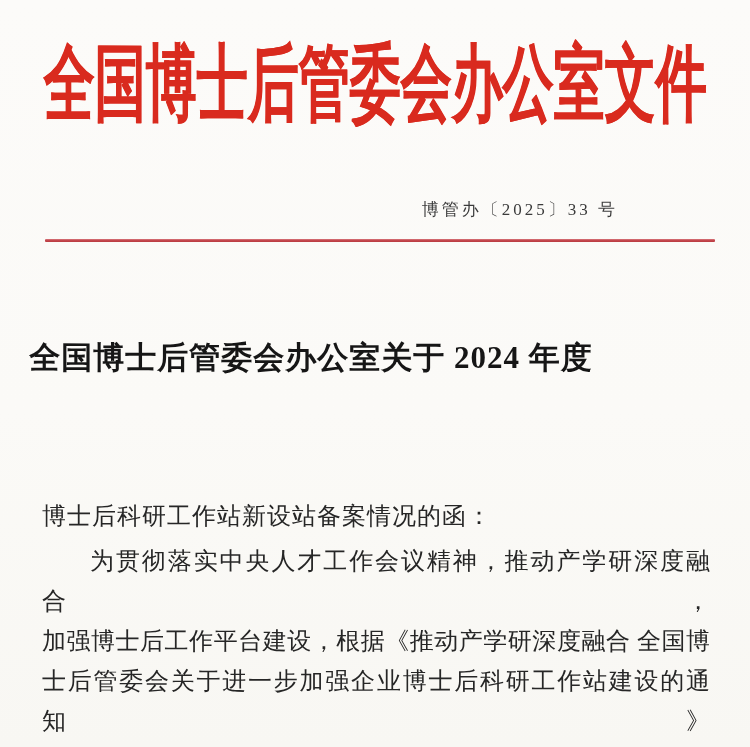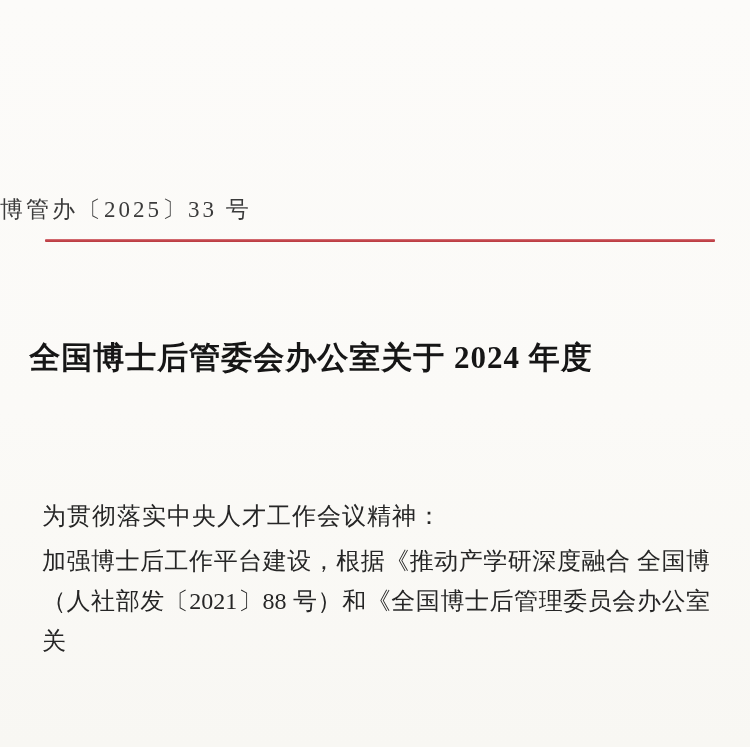--- a/index.html
+++ b/index.html
@@ -34,22 +34,22 @@
     transform-origin: center center;
     text-shadow: 0.5px 0 0 #d92a1e;
   }
 
   
   .doc-number {
     position: absolute;
     top: 194px;
     left: 0;
     width: 618px;
-    text-align: left;
-    font-size: 23px;
+    text-align: right;
+    font-size: 17px;
     line-height: 32px;
     letter-spacing: 3px;
     color: #3b3b3b;
   }
 
   
   .divider {
     position: absolute;
     top: 239px;
     left: 45px;
@@ -94,29 +94,34 @@
   }
   .doc-body .first-line {
     text-indent: 48px;
   }
 </style>
 </head>
 <body>
 
 <div class="page">
 
+  <div class="doc-header">
+    <span class="header-text">全国博士后管委会办公室文件</span>
+  </div>
 
   <div class="doc-number">博管办〔2025〕33 号</div>
 
   <div class="divider"></div>
 
   <div class="doc-title">
     <div>全国博士后管委会办公室关于 2024 年度</div>
   </div>
 
   <div class="doc-body">
-    <div class="addressee">为贯彻落实中央人才工作会议精神：</div>
+    <div class="addressee">博士后科研工作站新设站备案情况的函：</div>
+    <div class="wrap-line first-line">为贯彻落实中央人才工作会议精神，推动产学研深度融合，</div>
     <div class="wrap-line">加强博士后工作平台建设，根据《推动产学研深度融合 全国博</div>
+    <div class="wrap-line">士后管委会关于进一步加强企业博士后科研工作站建设的通知》</div>
     <div class="wrap-line">（人社部发〔2021〕88 号）和《全国博士后管理委员会办公室关</div>
 
   </div>
 
 </div>
 
 </body></html>

